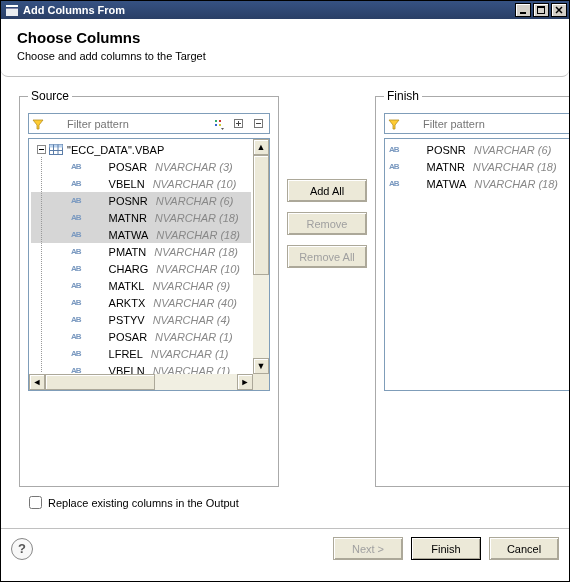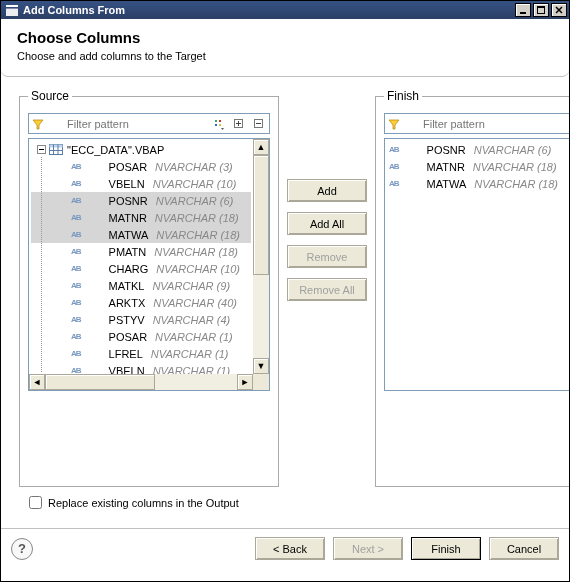--- a/index.html
+++ b/index.html
@@ -362,21 +362,20 @@
           <div class="hsb-track">
             <div class="hsb-thumb"></div>
           </div>
           <div class="sb-btn">►</div>
       </div>
       <div class="sb-corner"></div>
     </div>
   </fieldset>
 
   <div class="center-col">
-    <button class="mid">Add</button>
     <button class="mid">Add All</button>
     <button class="mid" disabled="">Remove</button>
     <button class="mid" disabled="">Remove All</button>
   </div>
 
   <fieldset class="panel target-panel">
     <legend>Finish</legend>
     <div class="filter-row">
       <span class="filter-icon">
         <svg width="12" height="12" viewBox="0 0 12 12">
@@ -419,17 +418,16 @@
 <div class="check-row">
   <input type="checkbox" style="">
   <span>Replace existing columns in the Output</span>
 </div>
 
 <div style="flex:1"></div>
 <div class="foot-sep"></div>
 <div class="footer">
   <div class="help-icon">?</div>
   <div class="footer-spacer"></div>
-  <button class="bottom">&lt; Back</button>
   <button class="bottom" disabled="">Next &gt;</button>
   <button class="bottom default">Finish</button>
   <button class="bottom">Cancel</button>
 </div>
 
 </body></html>

